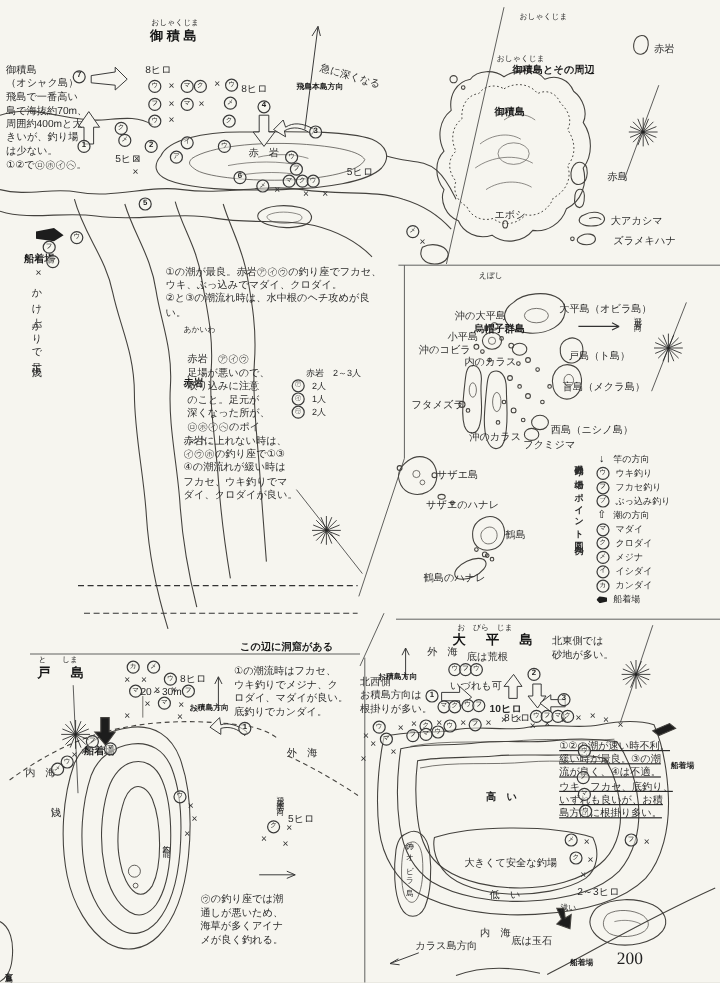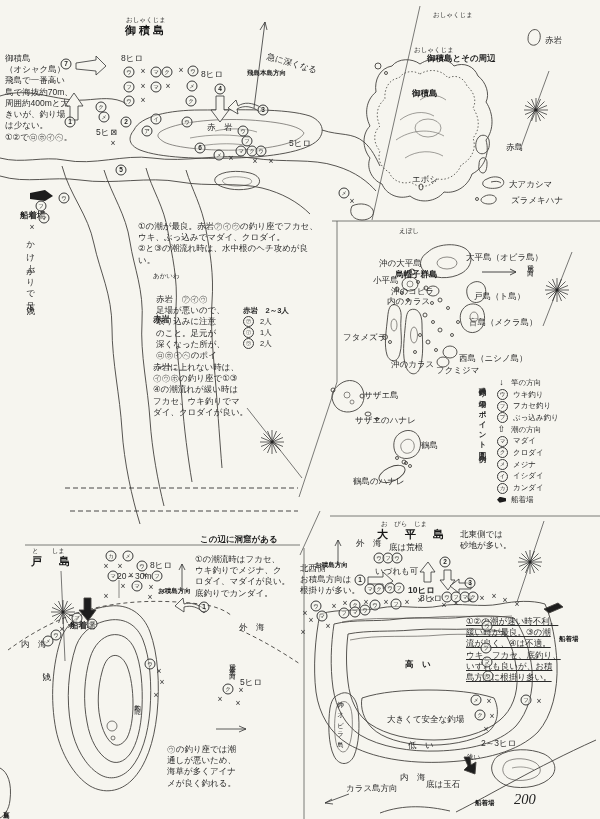--- a/index.html
+++ b/index.html
@@ -26,23 +26,23 @@
   .lic{width:9px;flex:0 0 9px;text-align:center;color:#222;}
   .lic.circ{border:1px solid #3a3a3a;border-radius:50%;height:9px;font-size:5.5px;line-height:8px;}
   .lic.arrow{font-size:9px;line-height:9px;}
   .lic.pole{font-size:9px;line-height:9px;}
   .lic.boat{height:6px;background:#1d1d1d;border-radius:1px;
     clip-path:polygon(0 50%,30% 0,100% 25%,100% 75%,30% 100%);}
   #akaiwa-table{position:absolute;left:243px;top:305px;font-size:7.5px;}
   .trow{display:flex;align-items:center;gap:6px;height:11px;}
   .trow .mi{position:relative;display:inline-block;transform:none;width:9px;height:9px;
     border:1px solid #3a3a3a;border-radius:50%;font-size:5.5px;line-height:8px;text-align:center;}
-  .thead{font-weight:bold;}
+  .thead{font-weight:normal;margin-left:12px;}
   #pageno{position:absolute;left:514px;top:791px;font-family:"Liberation Serif","DejaVu Serif",serif;
-    font-style:italic;font-size:14.5px;color:#222;}
+    font-size:14.5px;color:#222;}
 </style>
 </head>
 <body>
 
 <div id="page">
 
   <svg id="art" width="600" height="819" viewBox="0 0 600 819">
 
     <g stroke="#5a5a58" stroke-width="0.8" fill="none">
       <path d="M420,6 L372,220"></path>
@@ -257,21 +257,21 @@
       <div class="lbl" style="left: 506px; top: 142px;">赤島</div>
       <div class="lbl" style="left: 412px; top: 174px; text-align: right;">エボシ</div>
       <div class="lbl" style="left: 509px; top: 179px;">大アカシマ</div>
       <div class="lbl" style="left: 511px; top: 195px;">ズラメキハナ</div>
       <div class="lbl t" style="left: 399px; top: 227px;">えぼし</div>
       <div class="lbl b" style="left: 395px; top: 233px;">烏帽子群島</div>
       <div class="lbl" style="left: 379px; top: 258px;">沖の大平島</div>
       <div class="lbl" style="left: 466px; top: 252px;">大平島（オビラ島）</div>
       <div class="lbl v t" style="left: 526px; top: 259px;">飛島方向</div>
       <div class="lbl" style="left: 373px; top: 275px;">小平島</div>
-      <div class="lbl" style="left: 349px; top: 286px; margin-left: 42px;">沖のコビラ</div>
+      <div class="lbl" style="left: 349px; top: 286px;">沖のコビラ</div>
       <div class="lbl" style="left: 387px; top: 296px;">内のカラス</div>
       <div class="lbl" style="left: 474px; top: 291px;">戸島（ト島）</div>
       <div class="lbl" style="left: 469px; top: 317px;">盲島（メクラ島）</div>
       <div class="lbl" style="left: 343px; top: 332px;">フタメズラ</div>
       <div class="lbl" style="left: 391px; top: 359px;">沖のカラス</div>
       <div class="lbl" style="left: 459px; top: 353px;">西島（ニシノ島）</div>
       <div class="lbl" style="left: 436px; top: 365px;">フクミジマ</div>
       <div class="lbl" style="left: 364px; top: 390px;">サザエ島</div>
       <div class="lbl" style="left: 355px; top: 415px;">サザエのハナレ</div>
       <div class="lbl" style="left: 421px; top: 440px;">鶴島</div>

